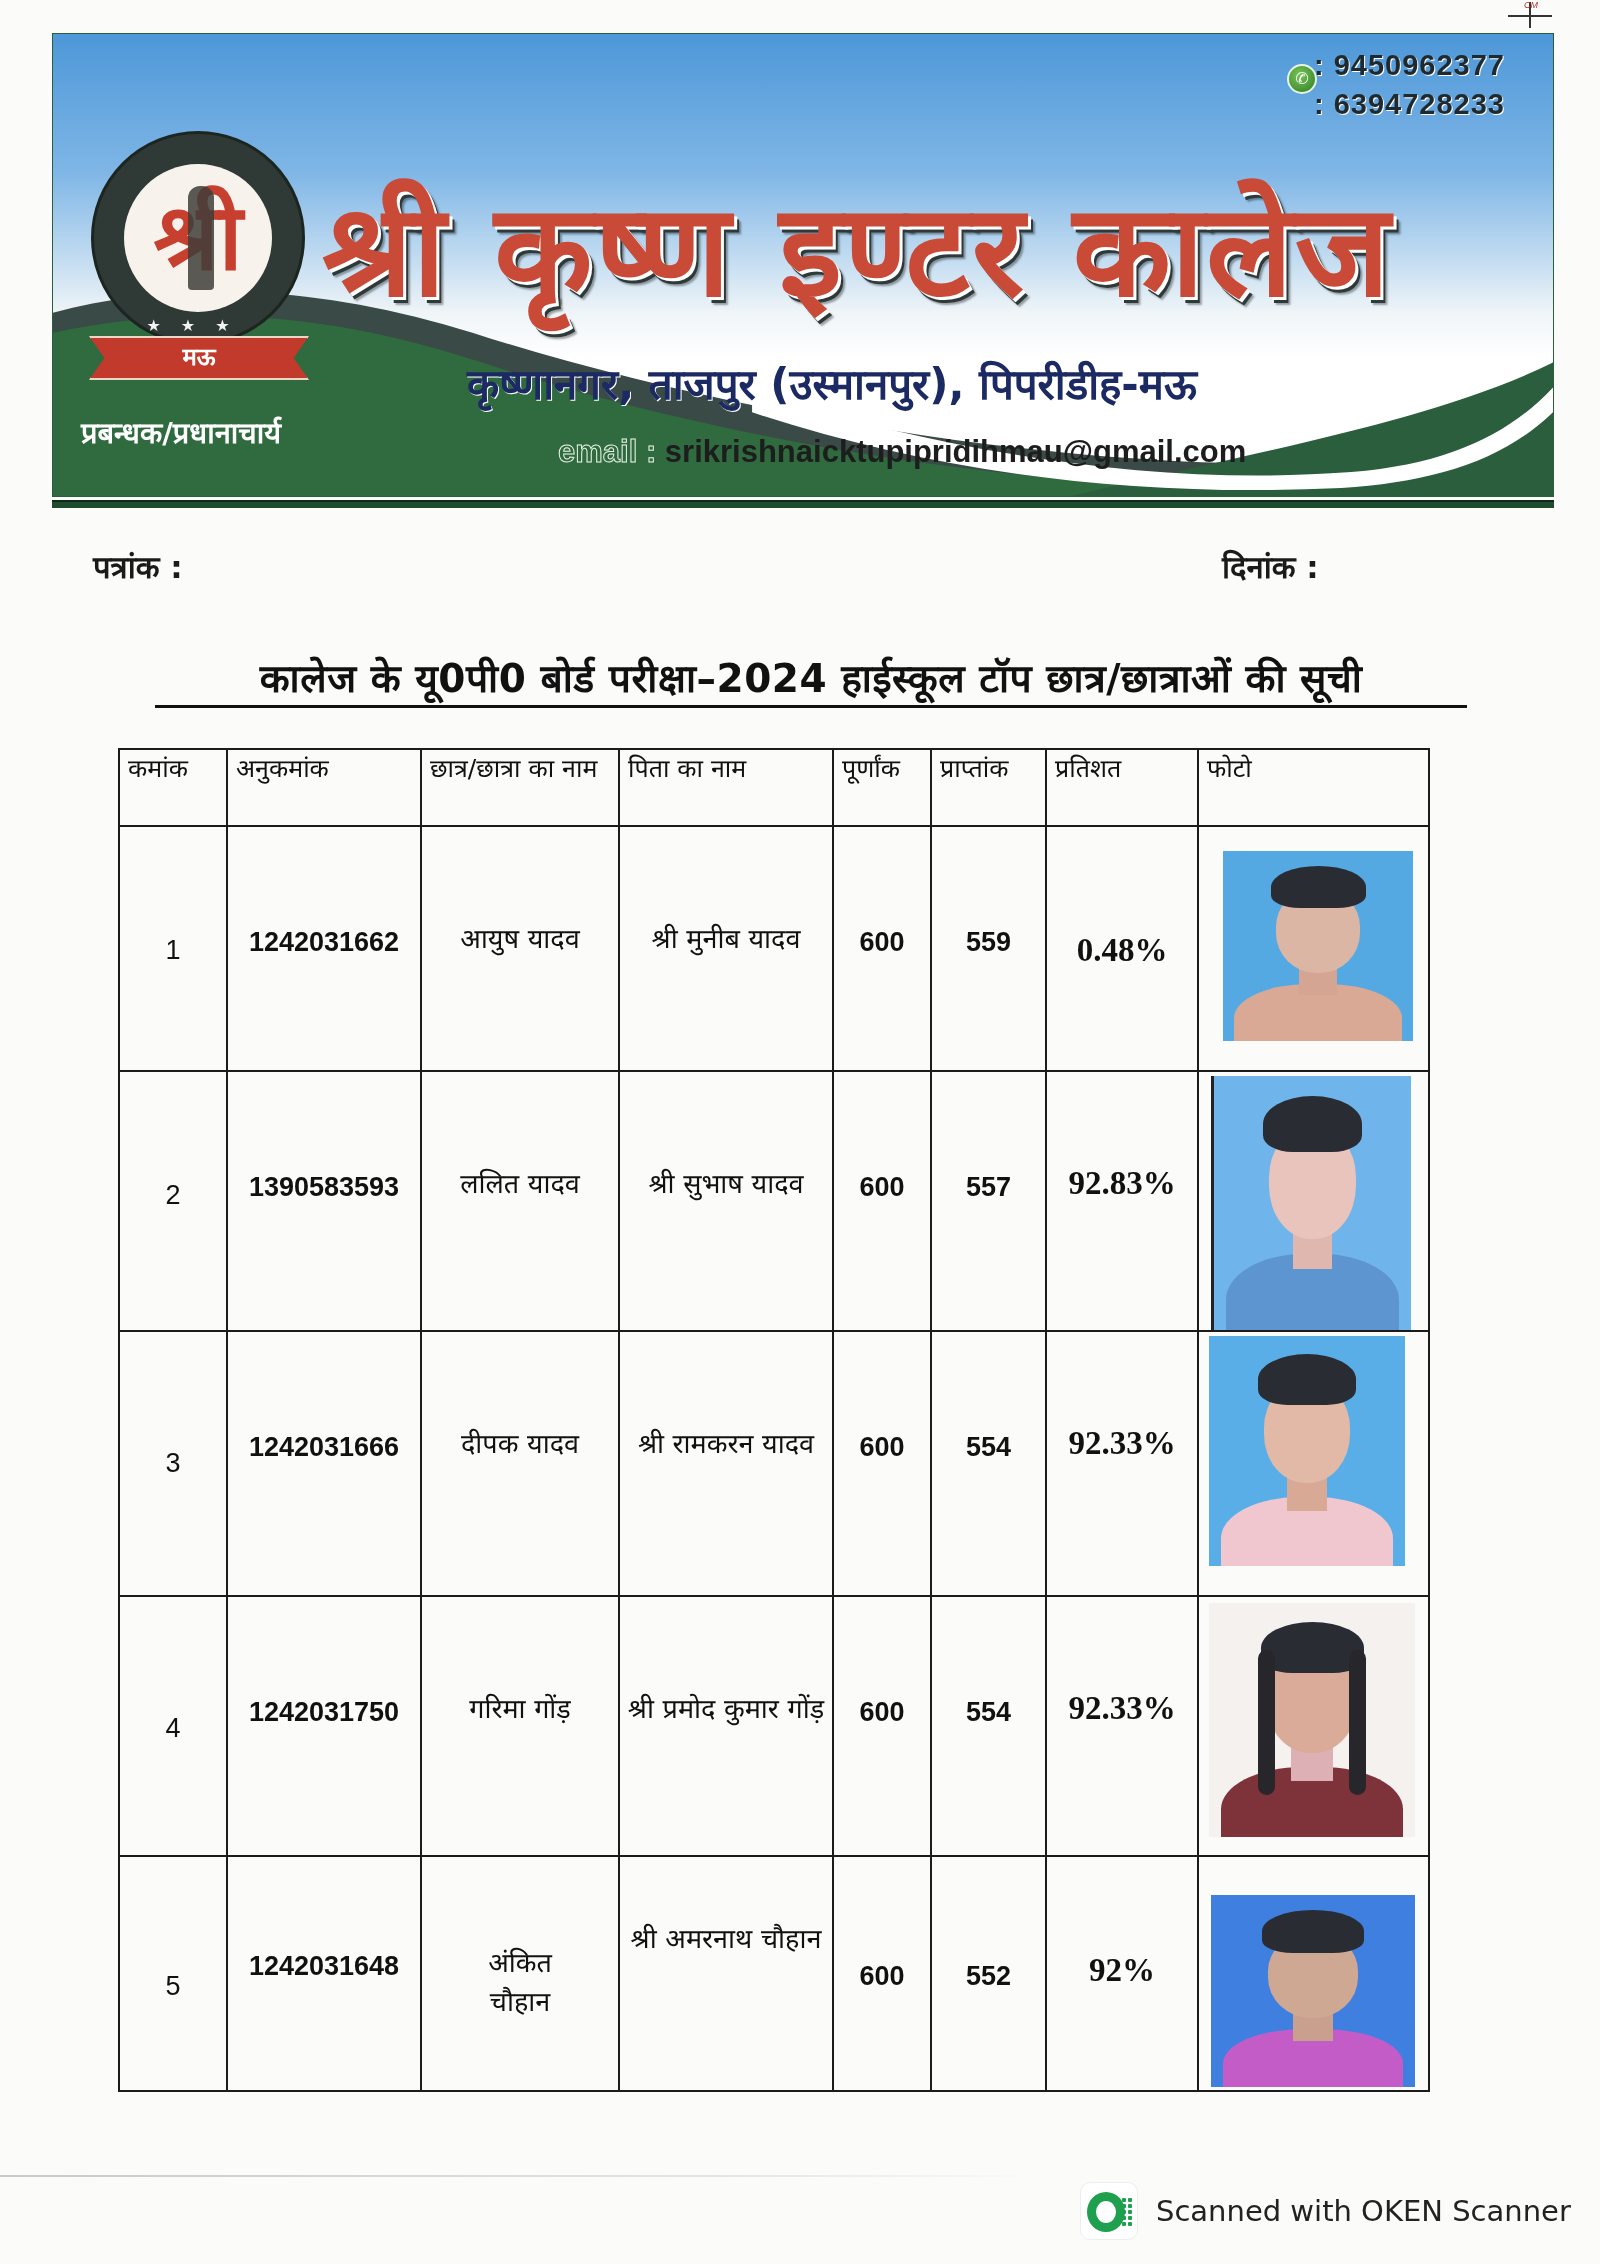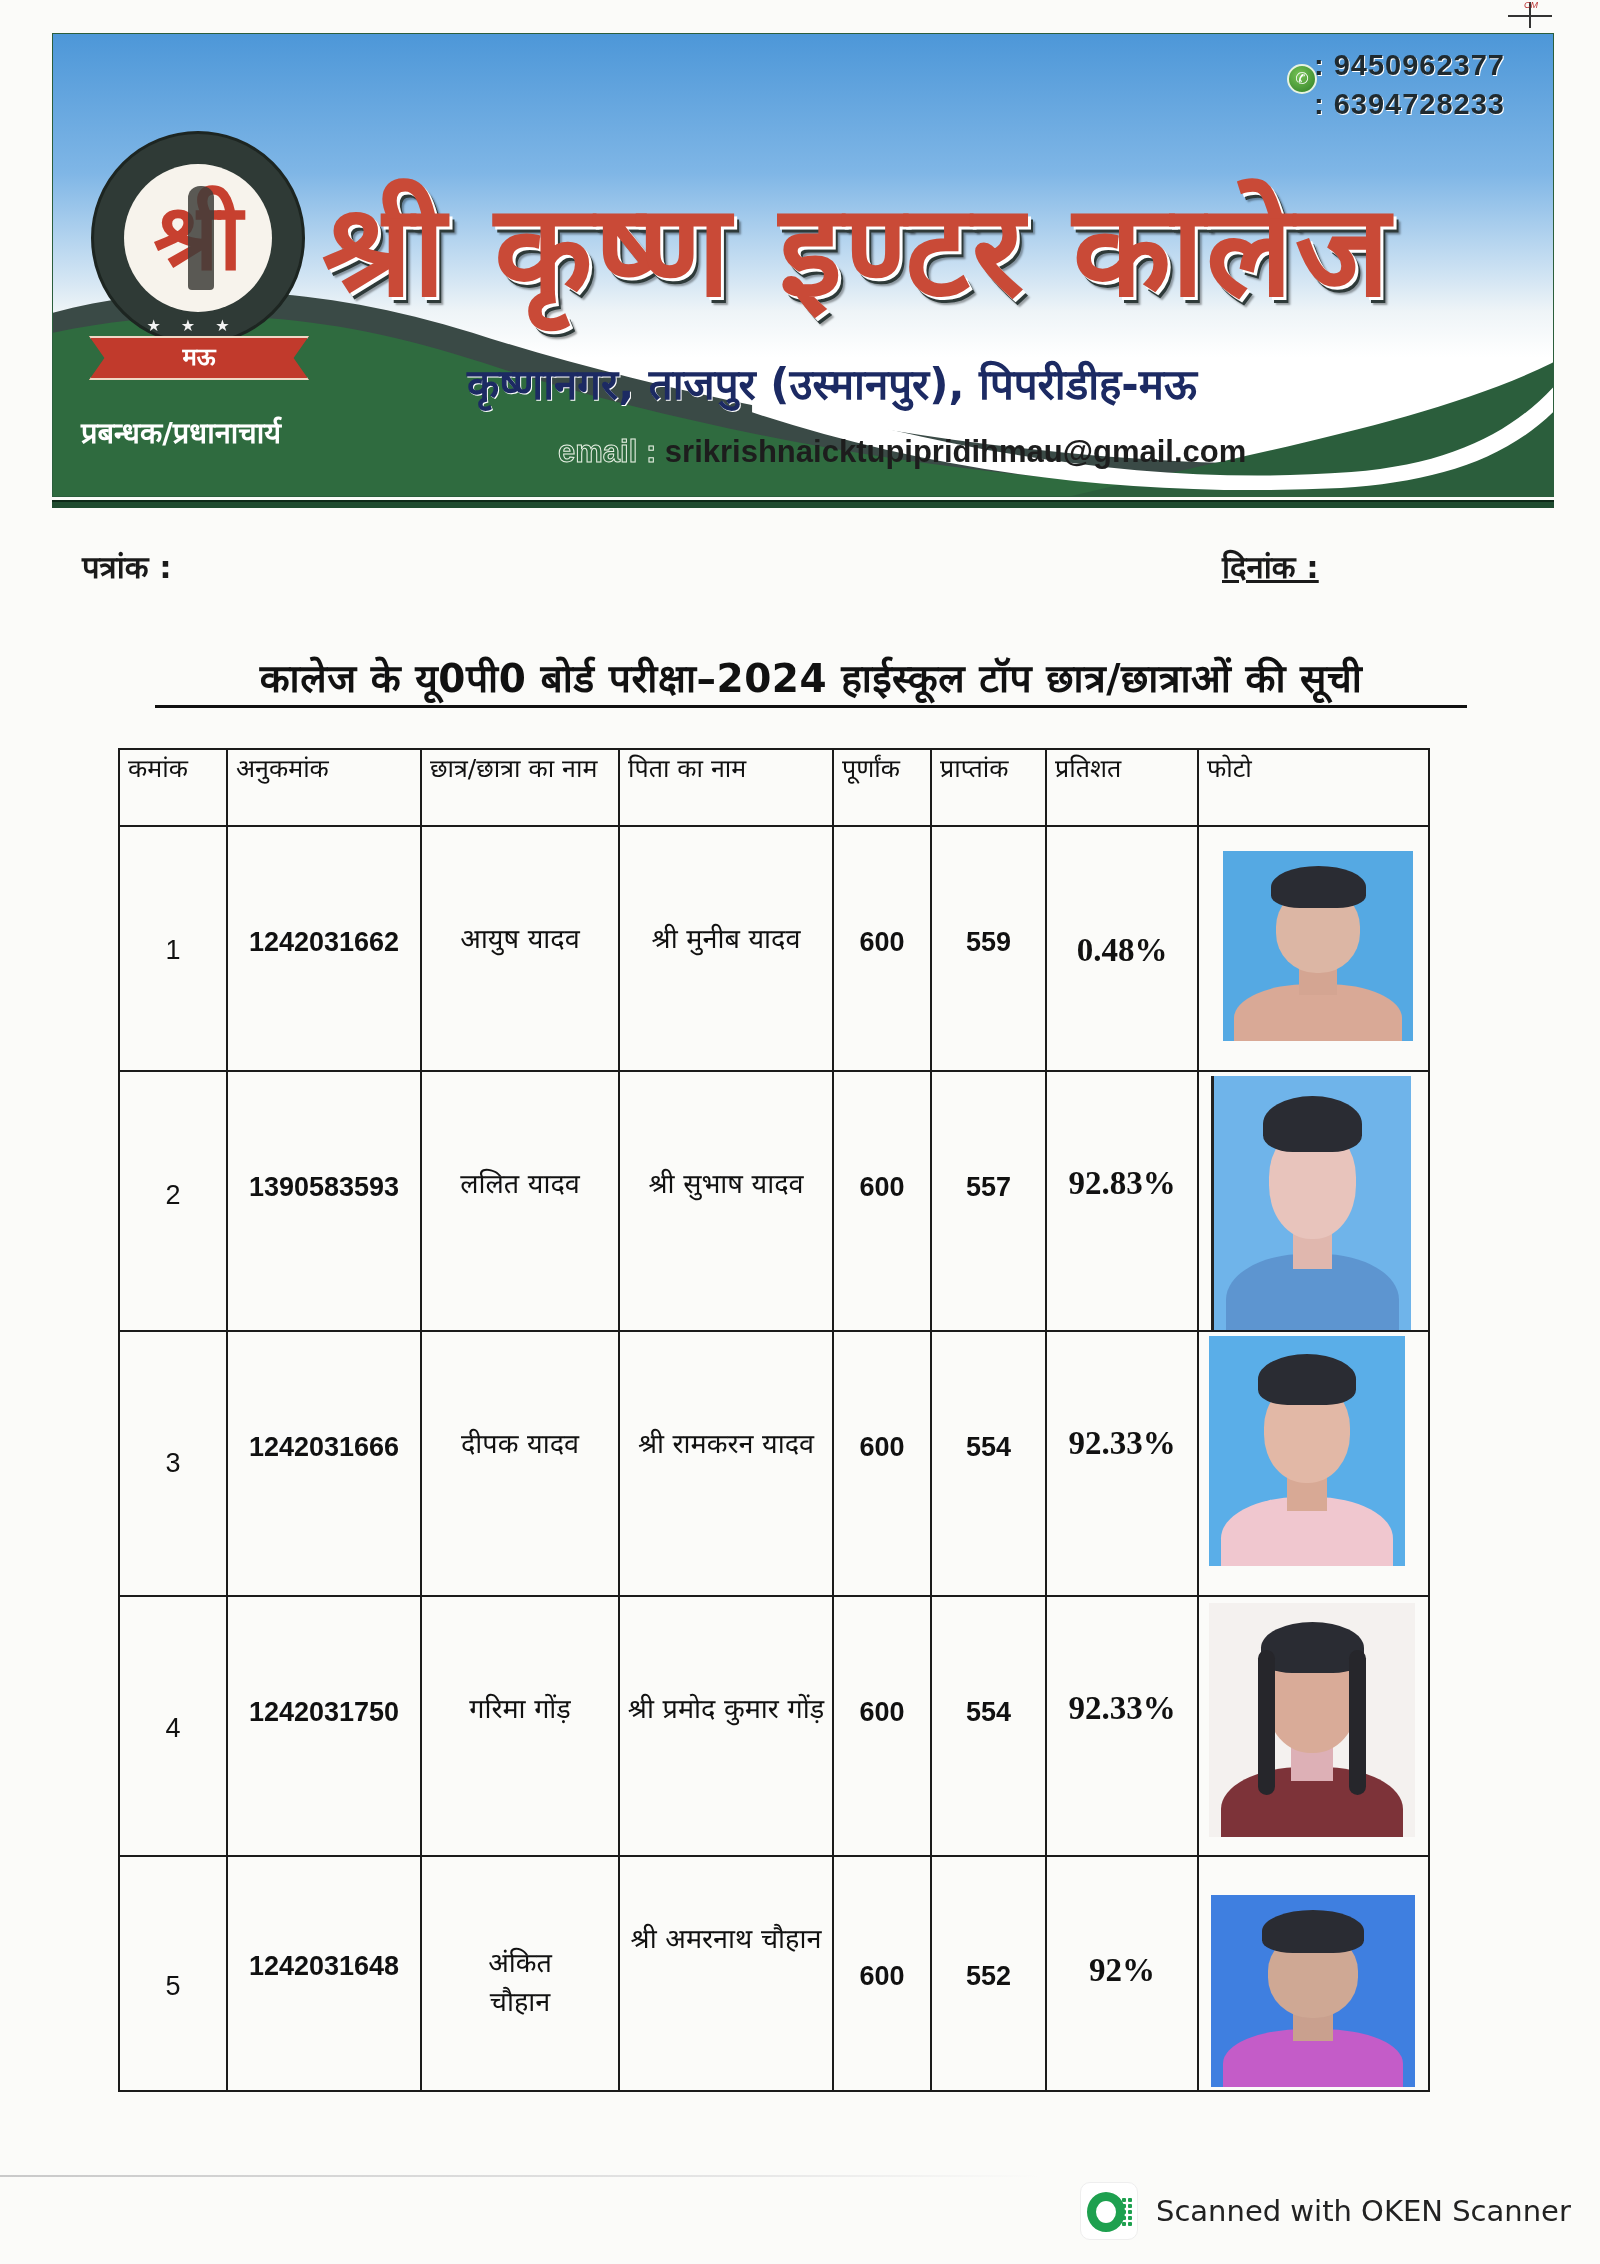--- a/index.html
+++ b/index.html
@@ -58,22 +58,22 @@
   }
   .email .lbl { color: #2d6b3e; -webkit-text-stroke: 1px #e9f1e5; }
   .banner-rule { position: absolute; left: 52px; top: 500px; width: 1502px; height: 8px; background: #1f4b2f; border-top: 2px solid #0e2a19; }
   .corner-mark { position: absolute; left: 1508px; top: 2px; width: 44px; height: 26px; font-style: italic; }
   .corner-mark .h { position: absolute; left: 0; top: 13px; width: 44px; height: 2px; background: #333; }
   .corner-mark .v { position: absolute; left: 21px; top: 0; width: 2px; height: 26px; background: #333; }
   .corner-mark .t { position: absolute; left: 16px; top: -2px; font-size: 9px; color: #b33; }
 
   
   .meta { position: absolute; top: 545px; font-family: "DejaVu Sans", sans-serif; font-size: 31px; font-weight: bold; color: #1a1a1a; }
-  .meta.ref { left: 82px; }
-  .meta.date { left: 1222px; text-decoration: underline; }
+  .meta.ref { left: 93px; }
+  .meta.date { left: 1222px; }
 
   
   .doc-title {
     position: absolute; left: 155px; top: 650px; width: 1312px; text-align: center;
     font-family: "DejaVu Sans", sans-serif; font-size: 39px; font-weight: bold; color: #111;
     border-bottom: 3px solid #111; padding-bottom: 2px; white-space: nowrap; letter-spacing: 0.5px;
   }
 
   
   .results { position: absolute; left: 118px; top: 748px; border-collapse: collapse; table-layout: fixed; }

